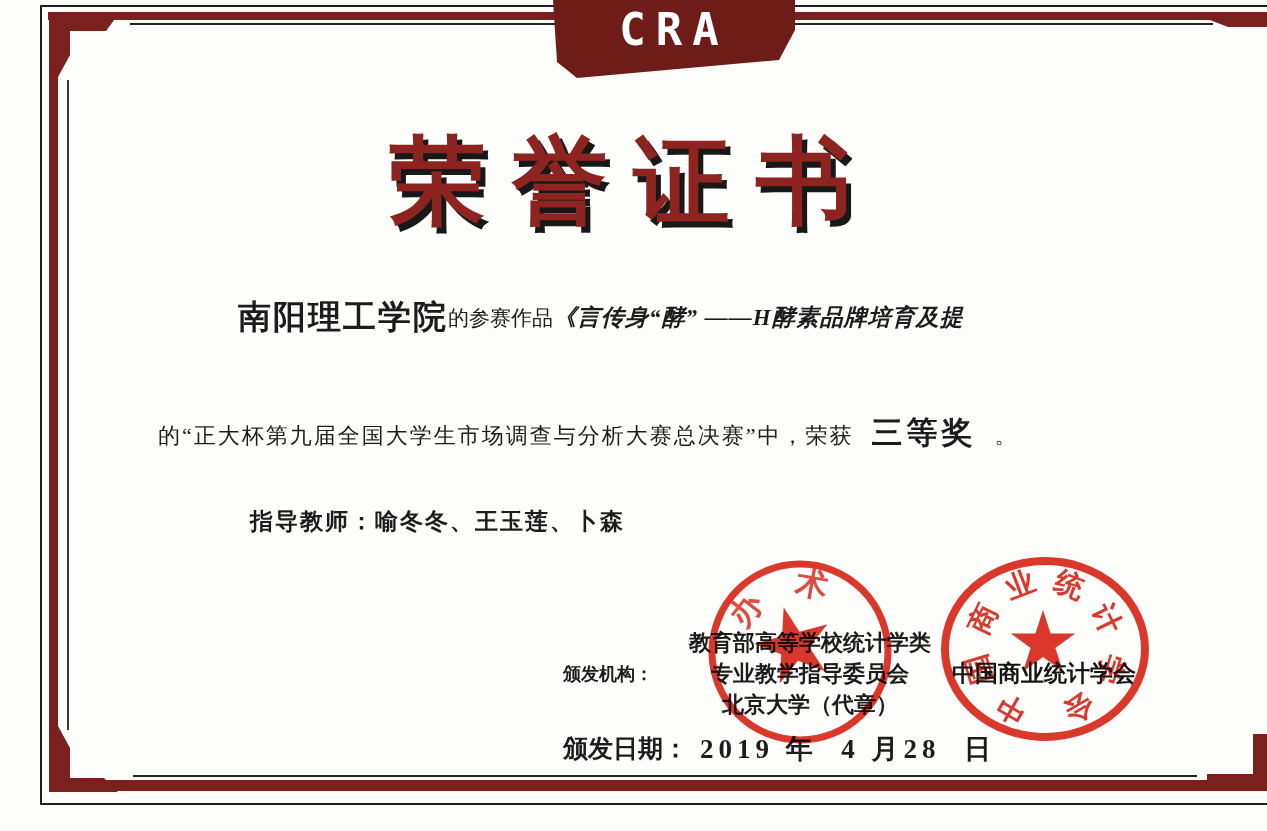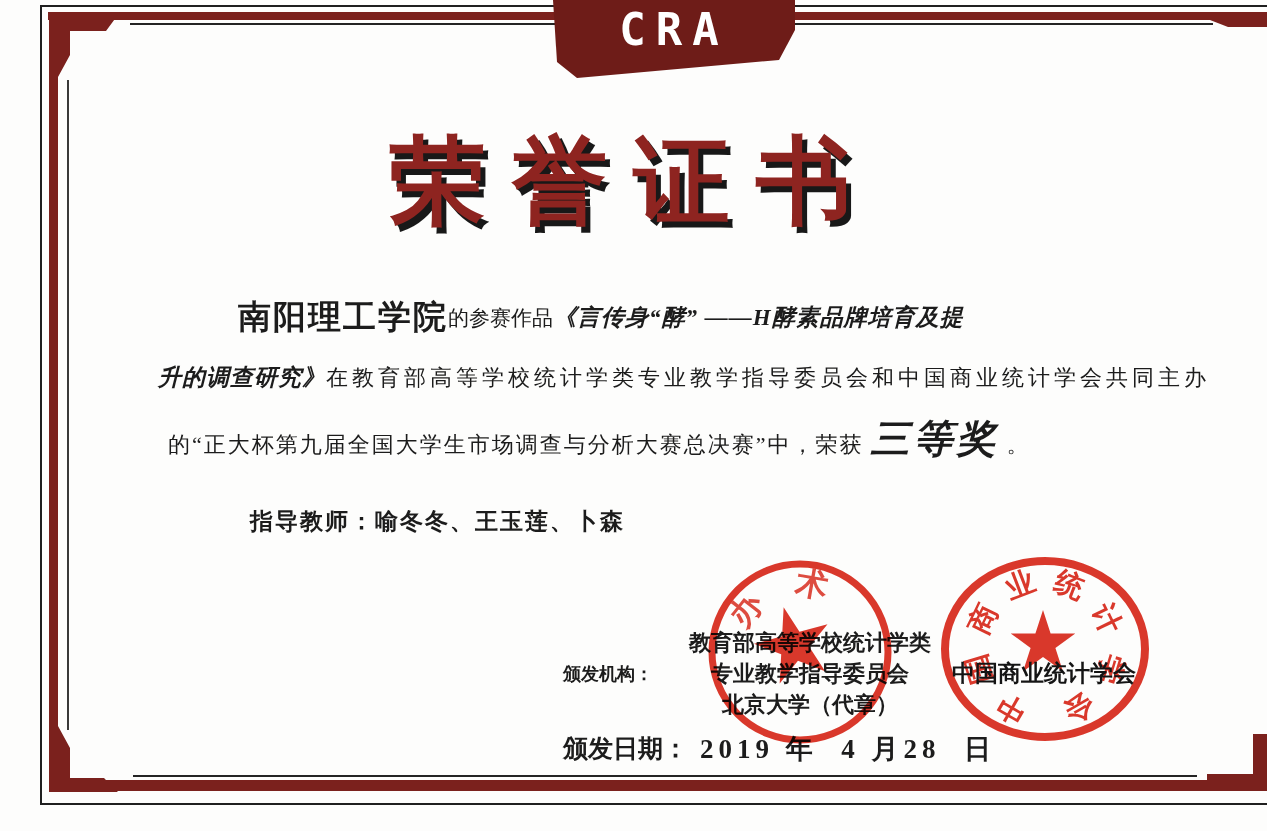--- a/index.html
+++ b/index.html
@@ -20,23 +20,23 @@
     letter-spacing:26px;color:#8e2420;text-shadow:5px 6px 0 #181818, -1px -1px 0 #fff;
     box-sizing:border-box;}
 
   .line{position:absolute;white-space:nowrap;display:flex;align-items:baseline;}
   .cal{font-weight:800;font-size:33px;letter-spacing:2px;}
   .reg{font-size:21px;}
   .wt{font-weight:800;font-style:italic;font-size:23px;letter-spacing:1px;}
   .l1{left:238px;top:295px;align-items:center;}
   .l2{left:158px;top:362px;}
   .l2 .reg{font-size:22px;letter-spacing:4px;}
-  .l3{left:168px;top:412px;}
+  .l3{left:158px;top:412px;}
   .l3 .reg{font-size:22px;letter-spacing:2px;}
-  .award{font-weight:800;font-style:italic;font-size:39px;letter-spacing:4px;margin:0 7px;}
+  .award{font-weight:800;font-size:31px;letter-spacing:4px;margin:0 18px;}
   .l4{left:238px;top:459px;font-weight:700;font-size:23px;letter-spacing:2px;}
   .l5{left:250px;top:506px;font-weight:700;font-size:23px;letter-spacing:2px;}
 
   .issuer-label{position:absolute;left:563px;top:662px;font-weight:800;font-size:18px;}
   .issuer-block{position:absolute;left:655px;top:627px;width:310px;text-align:center;
     font-weight:700;font-size:22px;line-height:31px;}
   .date-label{position:absolute;left:563px;top:732px;font-weight:800;font-size:25px;}
   .date-value{position:absolute;left:700px;top:731px;font-weight:800;font-size:27px;letter-spacing:5px;white-space:pre;}
 
   .seal{position:absolute;mix-blend-mode:multiply;opacity:0.93;}
@@ -77,24 +77,20 @@
   </div>
 
   <div class="title">荣誉证书</div>
 
   <div class="line l1">
     <span class="cal">南阳理工学院</span>
     <span class="reg">的参赛作品</span>
     <span class="wt">《言传身“酵” ——H酵素品牌培育及提</span>
   </div>
 
-  <div class="line l2">
-    <span class="wt">升的调查研究》</span>
-    <span class="reg">在教育部高等学校统计学类专业教学指导委员会和中国商业统计学会共同主办</span>
-  </div>
 
   <div class="line l3">
     <span class="reg">的“正大杯第九届全国大学生市场调查与分析大赛总决赛”中，荣获</span>
     <span class="award">三等奖</span>
     <span class="reg">。</span>
   </div>
 
   <div class="line l5">指导教师：喻冬冬、王玉莲、卜森</div>
 
   <div class="issuer-label">颁发机构：</div>

